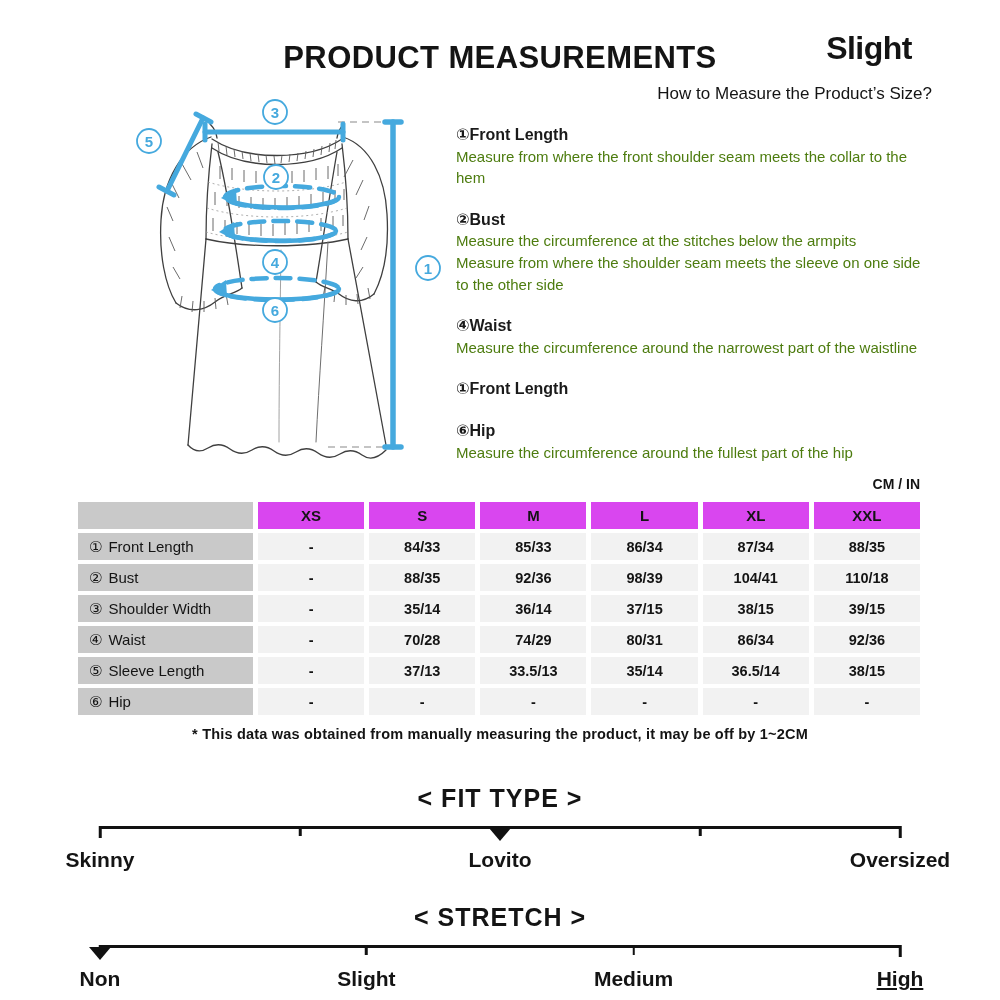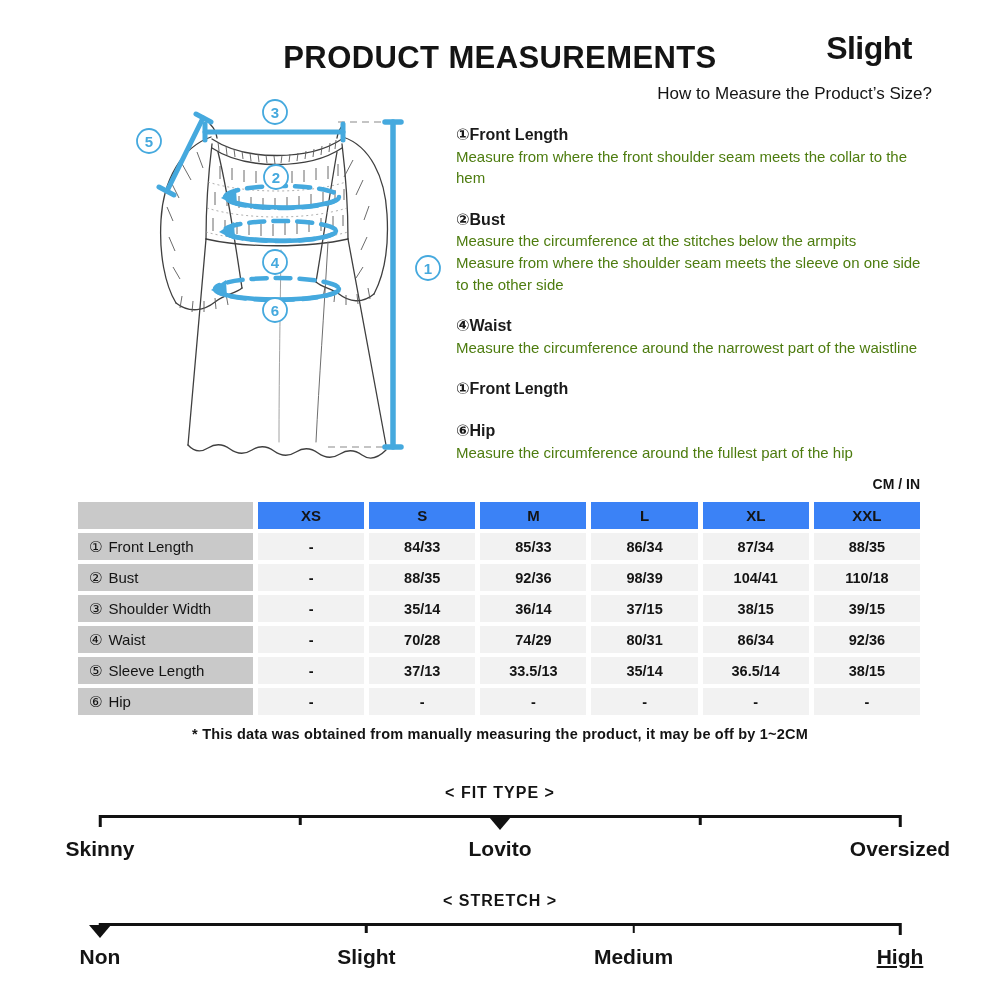--- a/index.html
+++ b/index.html
@@ -16,31 +16,31 @@
   
   .howto{position:absolute;left:456px;top:84px;width:476px;}
   .howto-heading{font-size:17px;font-weight:400;margin-bottom:9px;text-align:right;}
   .hi-name{font-size:16px;font-weight:700;color:#1a1a1a;margin-top:20px;line-height:1.35;}
   .hi-desc{font-size:15px;color:#4d7c0f;line-height:1.44;}
   
   .unit{position:absolute;top:476px;right:80px;font-size:14px;font-weight:700;}
   .size-table{position:absolute;left:78px;top:502px;width:842px;display:grid;
     grid-template-columns:175px repeat(6,1fr);gap:4px 5px;}
   .cell{display:flex;align-items:center;justify-content:center;height:27px;font-size:14.5px;}
-  .th{background:#3b82f6;font-weight:700;font-size:15px;}
+  .th{background:#d946ef;font-weight:700;font-size:15px;}
   .corner{background:#c9c9c9;}
   .rowlabel{background:#c9c9c9;justify-content:flex-start;padding-left:11px;font-weight:400;font-size:15px;gap:6px;box-sizing:border-box;}
   .cnum{font-size:15px;}
   .td{background:#f2f2f2;font-weight:700;}
   .footnote{position:absolute;top:726px;left:0;right:0;text-align:center;
     font-size:14.5px;font-weight:700;letter-spacing:.2px;}
   
   .scales{position:absolute;left:100px;top:784px;width:800px;}
   .scale-block + .scale-block{margin-top:33px;}
-  .scale-heading{text-align:center;font-size:16px;font-weight:800;letter-spacing:1px;margin-bottom:13px;}
+  .scale-heading{text-align:center;font-size:25px;font-weight:800;letter-spacing:1px;margin-bottom:13px;}
   .scale-line{position:relative;height:13px;}
   .line-bar{position:absolute;left:0;right:0;top:0;height:3px;background:#111;}
   .tick{position:absolute;top:0;width:2.5px;background:#111;transform:translateX(-50%);}
   .tick-end{height:12px;}
   .tick-mid{height:10px;}
   .marker{position:absolute;top:2px;width:0;height:0;transform:translateX(-50%);
     border-left:11px solid transparent;border-right:11px solid transparent;border-top:13px solid #111;}
   .scale-labels{position:relative;height:22px;margin-top:9px;}
   .slabel{position:absolute;transform:translateX(-50%);font-size:21px;font-weight:700;white-space:nowrap;}
 </style>

